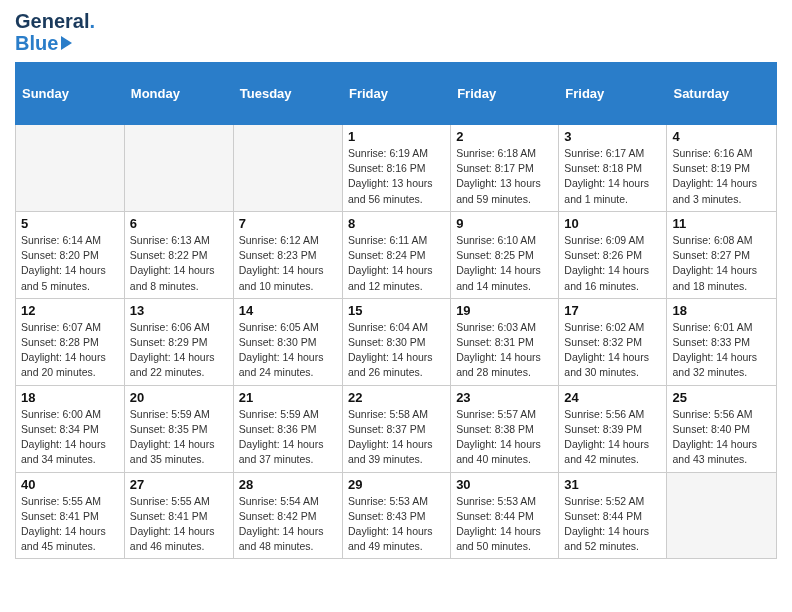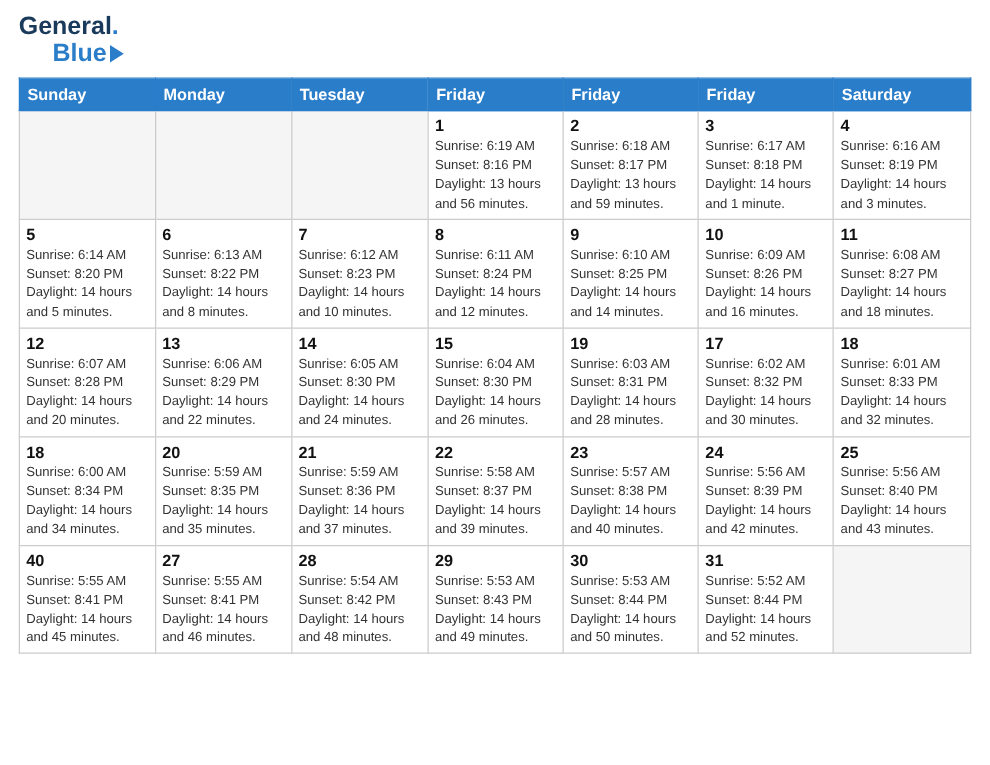--- a/index.html
+++ b/index.html
@@ -3,29 +3,29 @@
   <meta charset="utf-8">
   <style>
     * { box-sizing: border-box; margin: 0; padding: 0; }
     body { font-family: Arial, sans-serif; background: #fff; width: 792px; min-height: 612px; }
     .page { width: 792px; padding: 10px 15px; }
     .header { display: flex; justify-content: space-between; align-items: flex-end; margin-bottom: 8px; }
     .title-area { text-align: right; }
     .month-title { font-size: 36px; font-weight: bold; color: #1a1a1a; }
     .location { font-size: 16px; color: #333; }
     .calendar { width: 100%; border-collapse: collapse; }
-    .calendar th { background: #2a7dc9; color: #fff; text-align: left; padding: 5px 6px; font-size: 13px; border: 1px solid #2a7dc9; }
+    .calendar th { background: #2a7dc9; color: #fff; text-align: left; padding: 23px 6px; font-size: 13px; border: 1px solid #2a7dc9; }
     .calendar td { vertical-align: top; border: 1px solid #ccc; padding: 4px 5px; font-size: 10.5px; color: #333; min-height: 80px; width: 113px; }
     .calendar td.empty { background: #f5f5f5; }
     .day-num { font-size: 13px; font-weight: bold; color: #111; display: block; margin-bottom: 2px; }
     .day-info { font-size: 10.5px; line-height: 1.45; color: #333; }
     .logo-wrapper { display: flex; flex-direction: column; line-height: 1.1; }
     .logo-line1 { font-size: 20px; font-weight: bold; color: #1a3a5c; }
     .logo-line1 .blue { color: #2a7dc9; }
-    .logo-line2 { font-size: 20px; font-weight: bold; color: #2a7dc9; display: flex; align-items: center; margin-left: 27px; }
+    .logo-line2 { font-size: 20px; font-weight: bold; color: #2a7dc9; display: flex; align-items: center; }
     .arrow-right { width: 0; height: 0; border-top: 7px solid transparent; border-bottom: 7px solid transparent; border-left: 11px solid #2a7dc9; display: inline-block; margin-left: 3px; }
   </style>
 </head>
 <body>
 
 <div class="page">
   <div class="header">
     <div class="logo-wrapper">
       <div class="logo-line1">
         <span>General<span class="blue">.</span></span>

